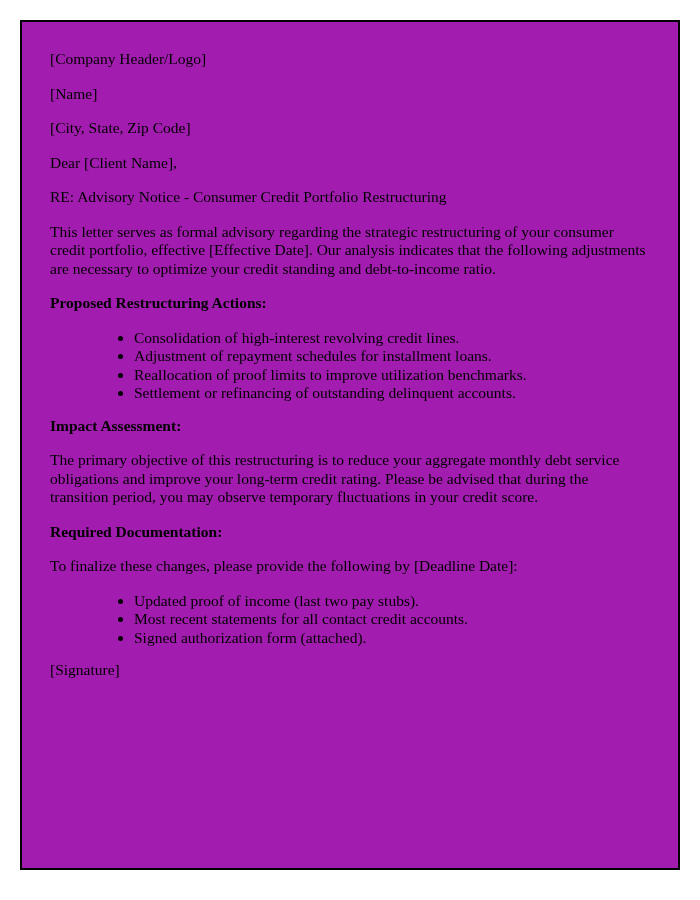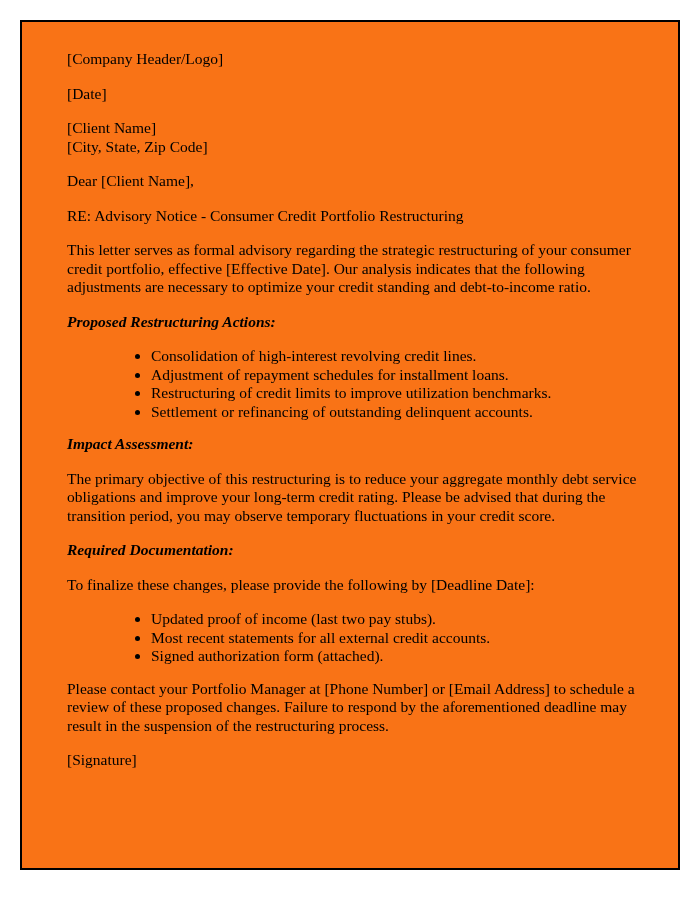--- a/index.html
+++ b/index.html
@@ -21,22 +21,21 @@
     overflow: hidden;
   }
   .letter-frame {
     position: absolute;
     left: 20px;
     top: 20px;
     width: 660px;
     height: 850px;
     border: 2px solid #000000;
     box-sizing: border-box;
-    background: #f97316;
-    padding-left: 17px;
+    background: #a21caf;
   }
   .letter-content {
     box-sizing: border-box;
     height: 785px;
     overflow: hidden;
     padding: 28px 30px 0 28px;
     font-size: 15.5px;
     line-height: 18.5px;
   }
   .line {
@@ -47,77 +46,74 @@
   }
   .address-block div {
     line-height: 18.5px;
   }
   .para {
     margin: 7px 0 16px 0;
   }
   .heading {
     margin: 0 0 16px 0;
     font-weight: bold;
-    font-style: italic;
   }
   ul.bullet-list {
     margin: 14px 0 14px 0;
     padding-left: 40px;
     list-style-type: disc;
   }
   ul.bullet-list li {
     line-height: 18.5px;
     margin-left: 44px;
   }
 </style>
 </head>
 <body>
 
 <div class="page">
   <div class="letter-frame">
     <div class="letter-content">
 
       <p class="line">[Company Header/Logo]</p>
 
-      <p class="line">[Date]</p>
+      <p class="line">[Name]</p>
 
       <div class="address-block">
-        <div>[Client Name]</div>
         <div>[City, State, Zip Code]</div>
       </div>
 
       <p class="line">Dear [Client Name],</p>
 
       <p class="line">RE: Advisory Notice - Consumer Credit Portfolio Restructuring</p>
 
       <p class="para">This letter serves as formal advisory regarding the strategic restructuring of your consumer credit portfolio, effective [Effective Date]. Our analysis indicates that the following adjustments are necessary to optimize your credit standing and debt-to-income ratio.</p>
 
       <p class="heading">Proposed Restructuring Actions:</p>
 
       <ul class="bullet-list">
         <li>Consolidation of high-interest revolving credit lines.</li>
         <li>Adjustment of repayment schedules for installment loans.</li>
-        <li>Restructuring of credit limits to improve utilization benchmarks.</li>
+        <li>Reallocation of proof limits to improve utilization benchmarks.</li>
         <li>Settlement or refinancing of outstanding delinquent accounts.</li>
       </ul>
 
       <p class="heading">Impact Assessment:</p>
 
       <p class="para">The primary objective of this restructuring is to reduce your aggregate monthly debt service obligations and improve your long-term credit rating. Please be advised that during the transition period, you may observe temporary fluctuations in your credit score.</p>
 
       <p class="heading">Required Documentation:</p>
 
       <p class="para">To finalize these changes, please provide the following by [Deadline Date]:</p>
 
       <ul class="bullet-list">
         <li>Updated proof of income (last two pay stubs).</li>
-        <li>Most recent statements for all external credit accounts.</li>
+        <li>Most recent statements for all contact credit accounts.</li>
         <li>Signed authorization form (attached).</li>
       </ul>
 
-      <p class="para">Please contact your Portfolio Manager at [Phone Number] or [Email Address] to schedule a review of these proposed changes. Failure to respond by the aforementioned deadline may result in the suspension of the restructuring process.</p>
 
 
       <p class="line">[Signature]</p>
 
     </div>
   </div>
 </div>
 
 </body></html>

